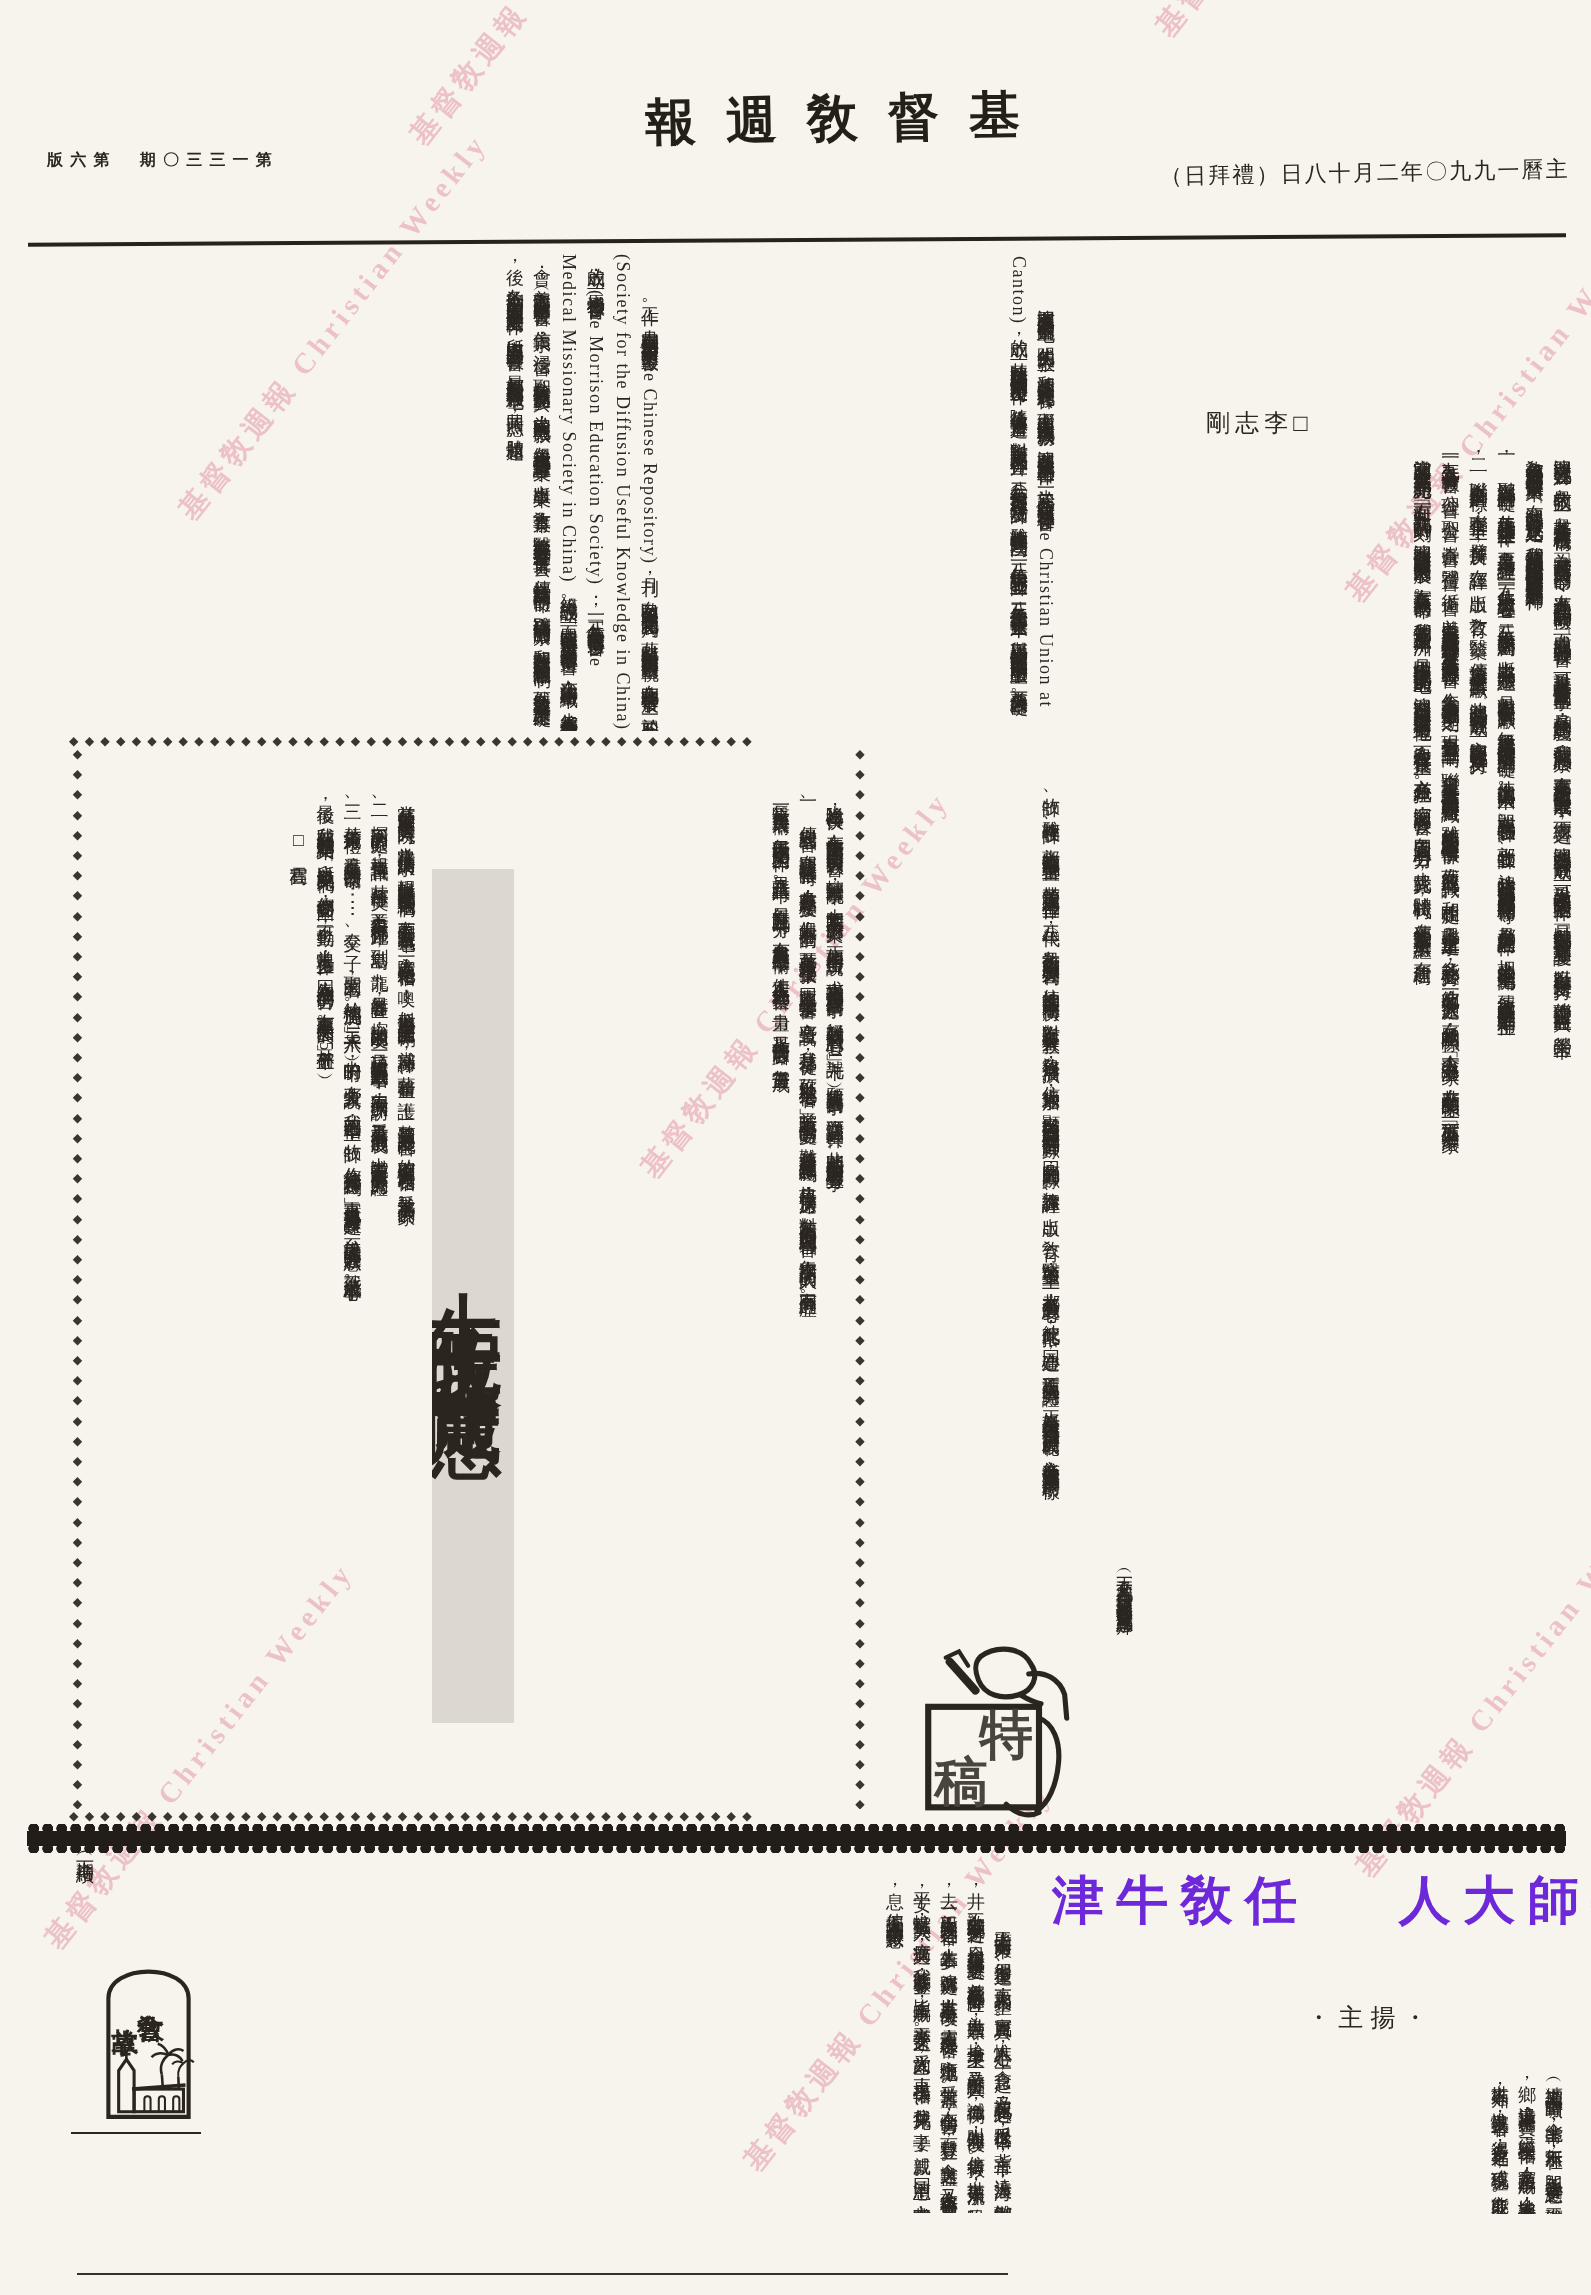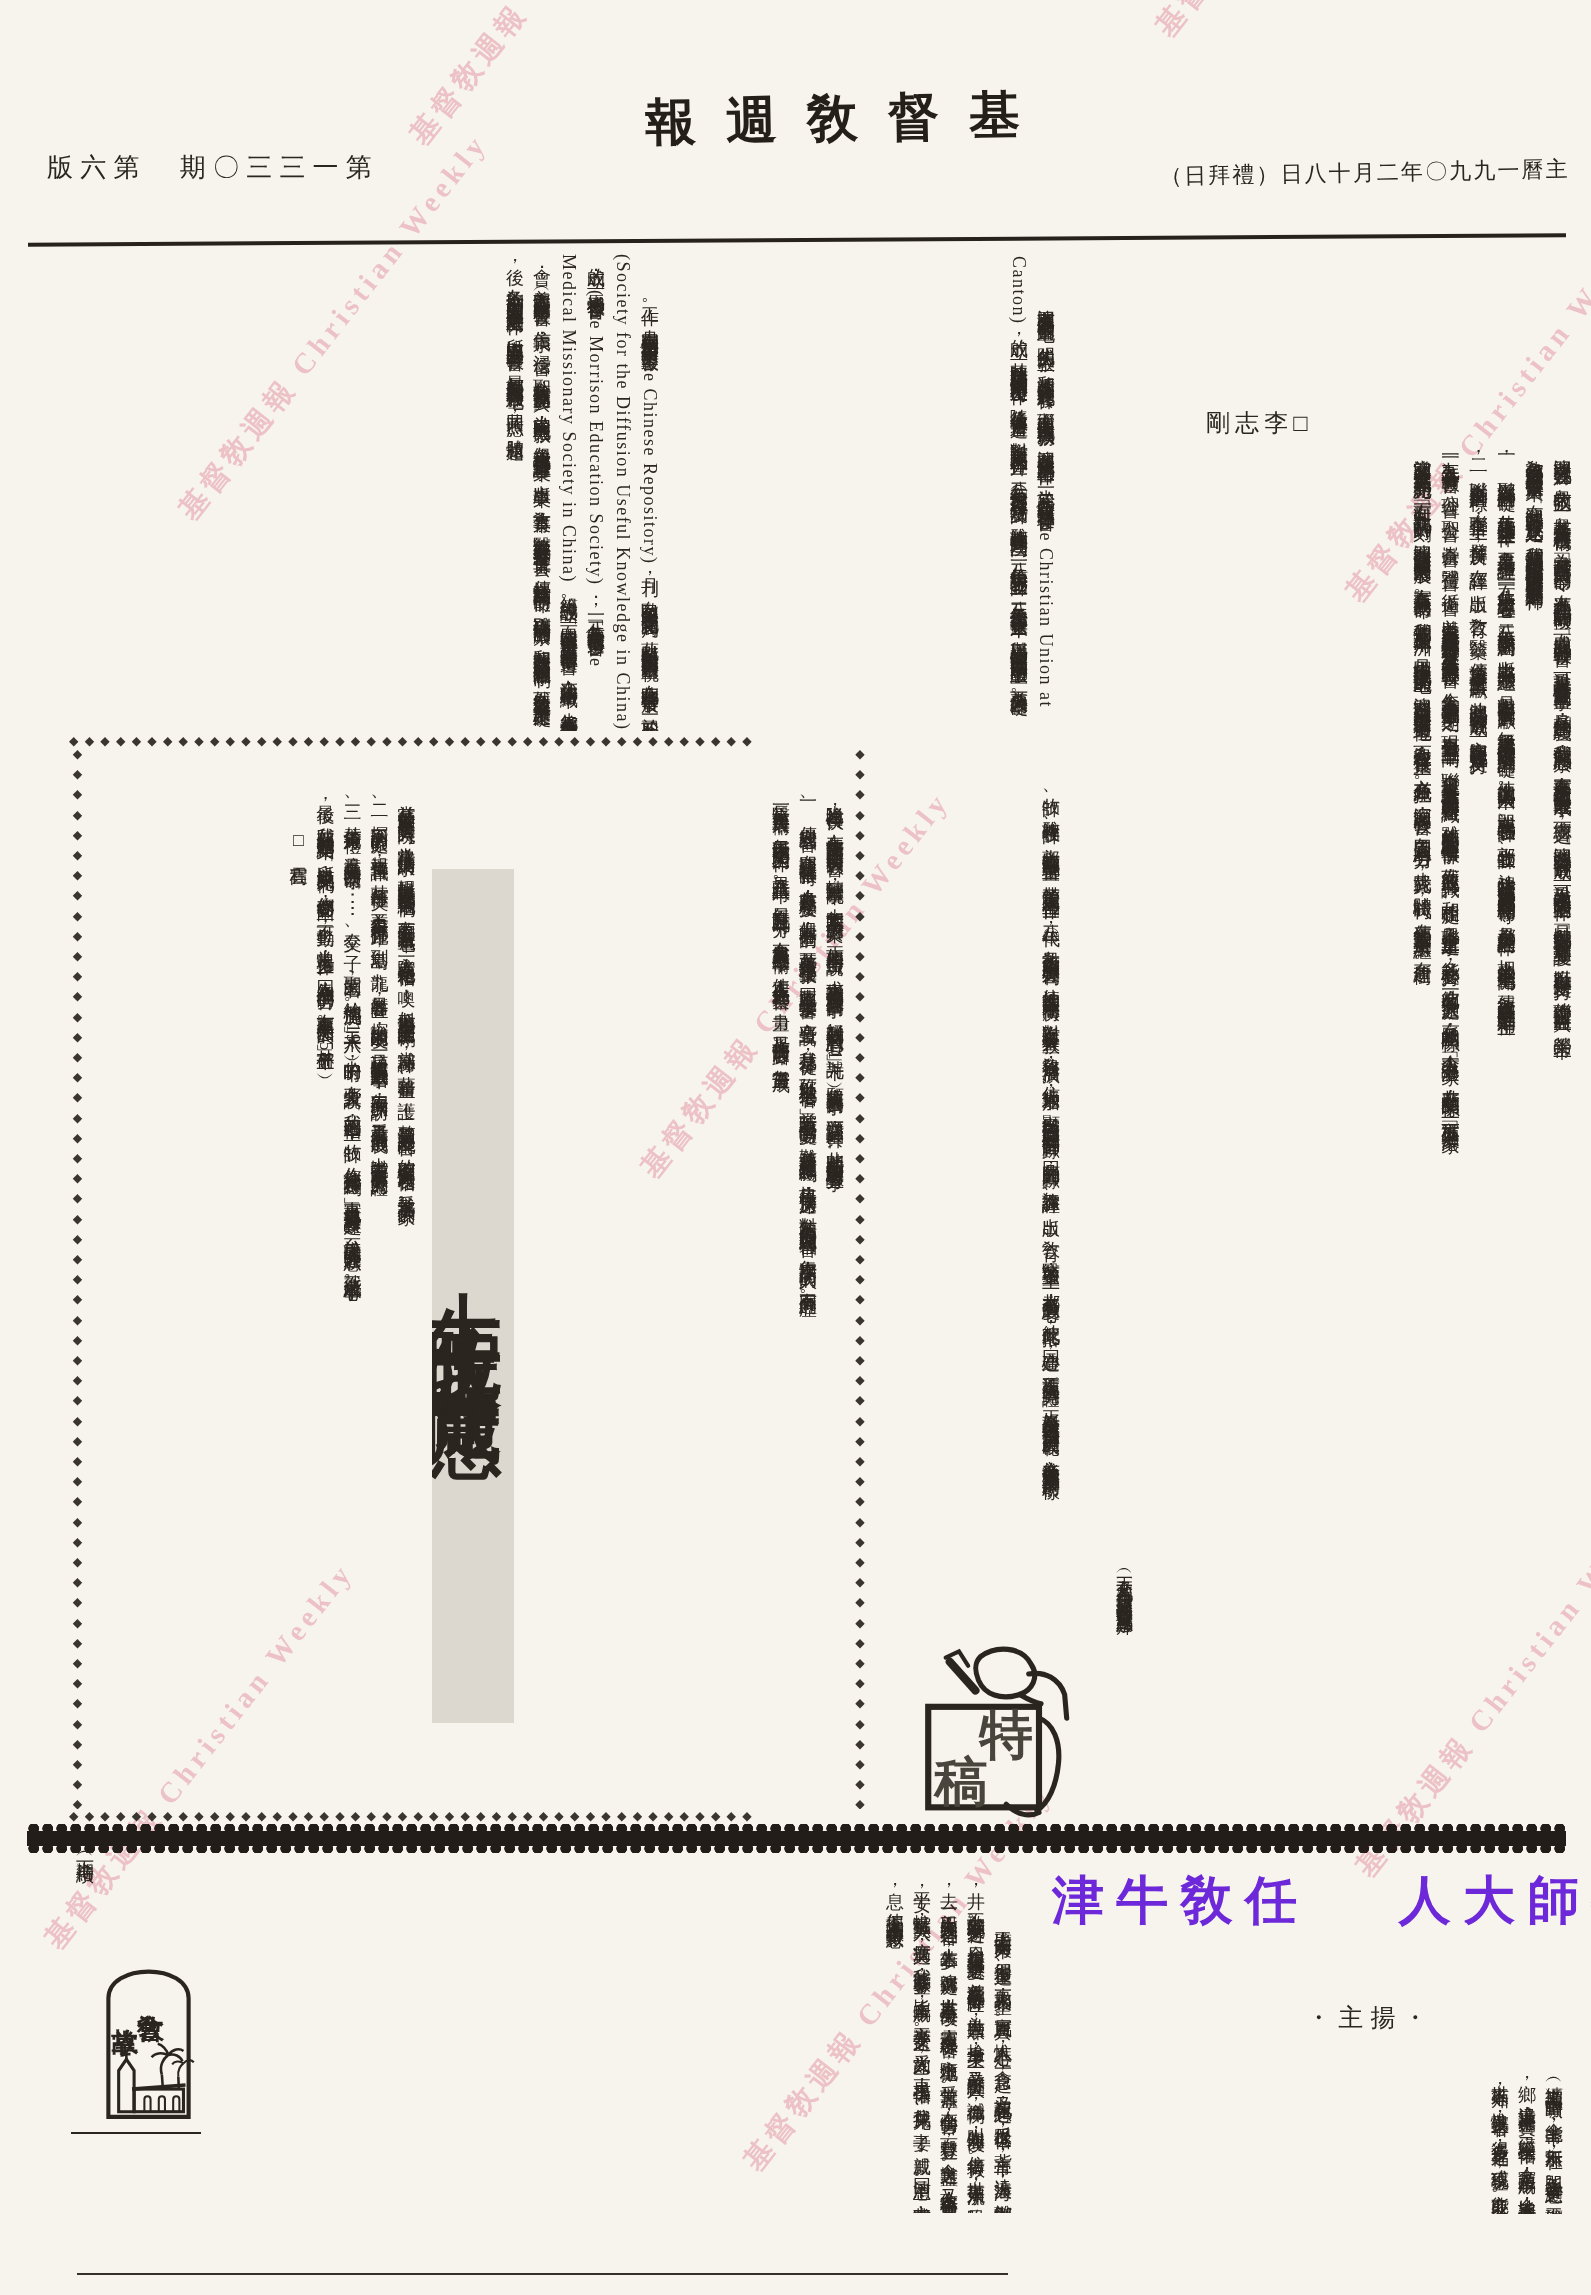--- a/index.html
+++ b/index.html
@@ -8,21 +8,21 @@
     background:#f7f4ed;overflow:hidden;
     font-family:"Liberation Serif","DejaVu Serif",serif;color:#2a2620;
   }
   
   .wm{
     position:absolute;font-size:29px;letter-spacing:5.1px;color:#e49aa8;
     opacity:.55;transform:rotate(-52deg);transform-origin:left top;
     white-space:nowrap;pointer-events:none;font-weight:bold;
   }
   
-  .pageinfo{position:absolute;left:47px;top:150px;font-size:26px;letter-spacing:7.2px;white-space:pre;}
+  .pageinfo{position:absolute;left:47px;top:150px;font-size:16px;letter-spacing:7.2px;white-space:pre;font-weight:bold;}
   .masthead{
     position:absolute;left:645px;top:85px;width:360px;text-align:center;
     font-size:51px;font-weight:bold;letter-spacing:30px;color:#241f19;
     transform:rotate(-1.2deg);white-space:nowrap;
   }
   .dateline{position:absolute;left:1160px;top:158px;font-size:22px;letter-spacing:2.1px;white-space:nowrap;transform:rotate(-1deg);}
   .hrule{position:absolute;left:28px;top:238px;width:1538px;height:3.6px;background:#27221c;transform:rotate(-0.35deg);}
   
   .vtxt{
     position:absolute;writing-mode:vertical-rl;text-orientation:mixed;

